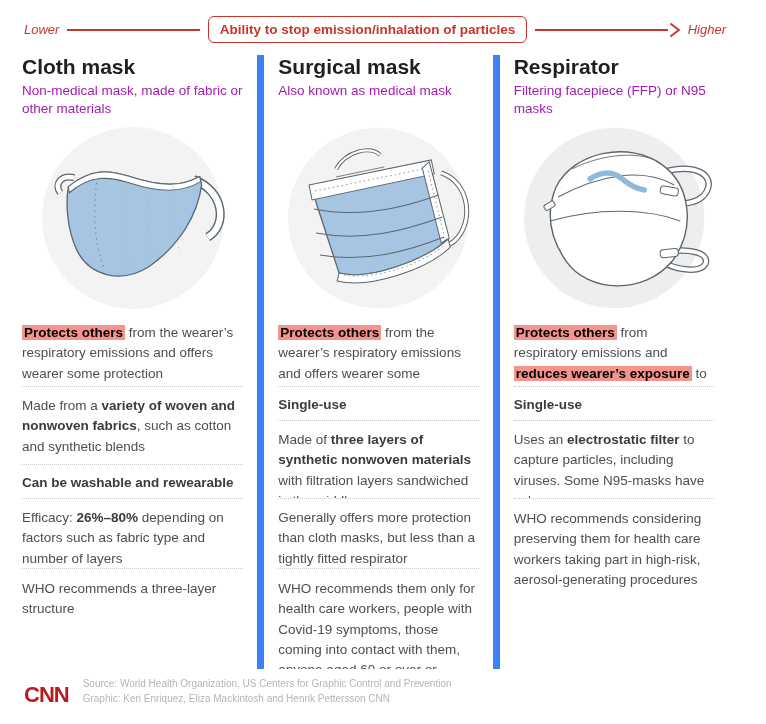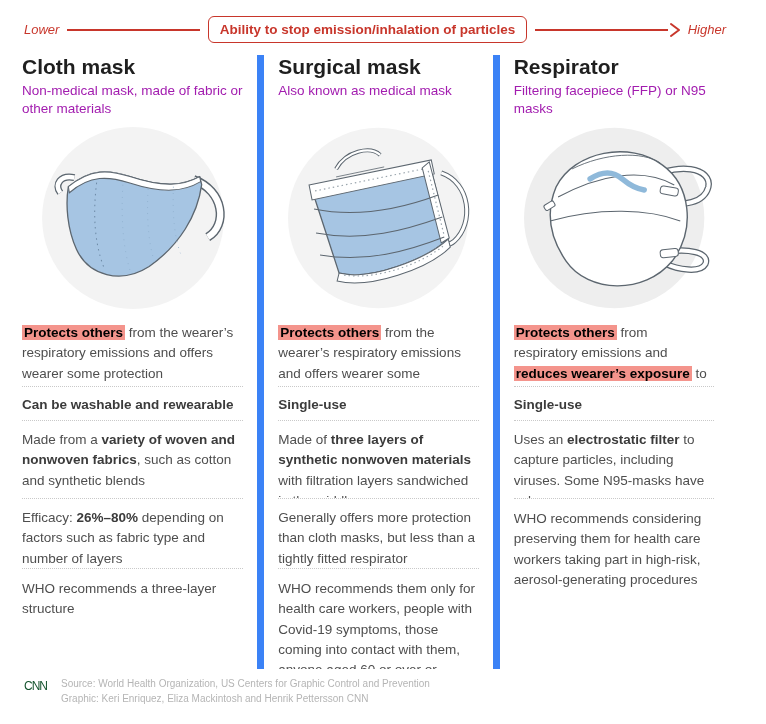--- a/index.html
+++ b/index.html
@@ -34,21 +34,21 @@
   .sec-efficacy { height:70px; padding-top:9px; }
   .sec-who      { height:100px; padding-top:10px; border-bottom:none; }
   .run-plain { }
   .run-bold { font-weight:bold; color:#3b3b3b; }
   .run-hl {
     font-weight:bold; color:#000000; background:#f4948c; padding:0 2px;
     -webkit-box-decoration-break:clone; box-decoration-break:clone;
   }
   
   .footer { display:flex; align-items:flex-start; gap:14px; margin:8px 24px 0 24px; }
-  .cnn-logo { font-weight:normal; font-size:12px; letter-spacing:-1px; color:#14532d; line-height:1.6; }
+  .cnn-logo { font-weight:bold; font-size:22px; letter-spacing:-1px; color:#b91c1c; line-height:1.6; }
   .footer-text { font-size:10px; color:#b5b5b5; line-height:1.45; }
 </style>
 </head>
 <body>
 
 <div class="page">
 
   <div class="scale-header">
     <span class="scale-label">Lower</span>
     <span class="scale-line"></span>
@@ -76,22 +76,22 @@
           <path d="M42,55 C28,52 22,62 28,70" fill="none" stroke="#ffffff" stroke-width="4.5"></path>
           <path d="M36,64 C58,46 76,47 97,54 C130,65 150,63 166,54 L168,62 C164,92 146,122 116,143 C88,161 56,152 44,126 C35,106 33,82 36,64 Z" fill="#a6c5e3" stroke="#5c666f" stroke-width="1.3" stroke-linejoin="round"></path>
           <path d="M36,64 C58,46 76,47 97,54 C130,65 150,63 166,54 L167,59 C150,69 130,71 96,60 C76,54 58,52 37,70 Z" fill="#ffffff" stroke="#5c666f" stroke-width="1"></path>
           <path d="M64,60 C60,92 62,122 72,146" fill="none" stroke="#6d8aa6" stroke-width="1" stroke-dasharray="1.5,4"></path>
           <path d="M90,62 C88,95 90,125 98,150" fill="none" stroke="#8fb0cd" stroke-width="0.8" stroke-dasharray="1,5"></path>
           <path d="M115,66 C113,98 116,126 123,143" fill="none" stroke="#8fb0cd" stroke-width="0.8" stroke-dasharray="1,5"></path>
           <path d="M140,64 C139,92 141,114 147,130" fill="none" stroke="#8fb0cd" stroke-width="0.8" stroke-dasharray="1,5"></path>
         </svg>
       </div>
       <div class="sec sec-protect"><span class="run-hl">Protects others</span><span class="run-plain"> from the wearer’s respiratory emissions and offers wearer some protection</span></div>
+      <div class="sec sec-material"><span class="run-plain">Made from a </span><span class="run-bold">variety of woven and nonwoven fabrics</span><span class="run-plain">, such as cotton and synthetic blends</span></div>
       <div class="sec sec-reuse"><span class="run-bold">Can be washable and rewearable</span></div>
-      <div class="sec sec-material"><span class="run-plain">Made from a </span><span class="run-bold">variety of woven and nonwoven fabrics</span><span class="run-plain">, such as cotton and synthetic blends</span></div>
       <div class="sec sec-efficacy"><span class="run-plain">Efficacy: </span><span class="run-bold">26%–80%</span><span class="run-plain"> depending on factors such as fabric type and number of layers</span></div>
       <div class="sec sec-who"><span class="run-plain">WHO recommends a three-layer structure</span></div>
     </div>
 
     <div class="col">
       <div class="col-head">
         <div class="col-title">Surgical mask</div>
         <div class="col-sub">Also known as medical mask</div>
       </div>
       <div class="illus">

